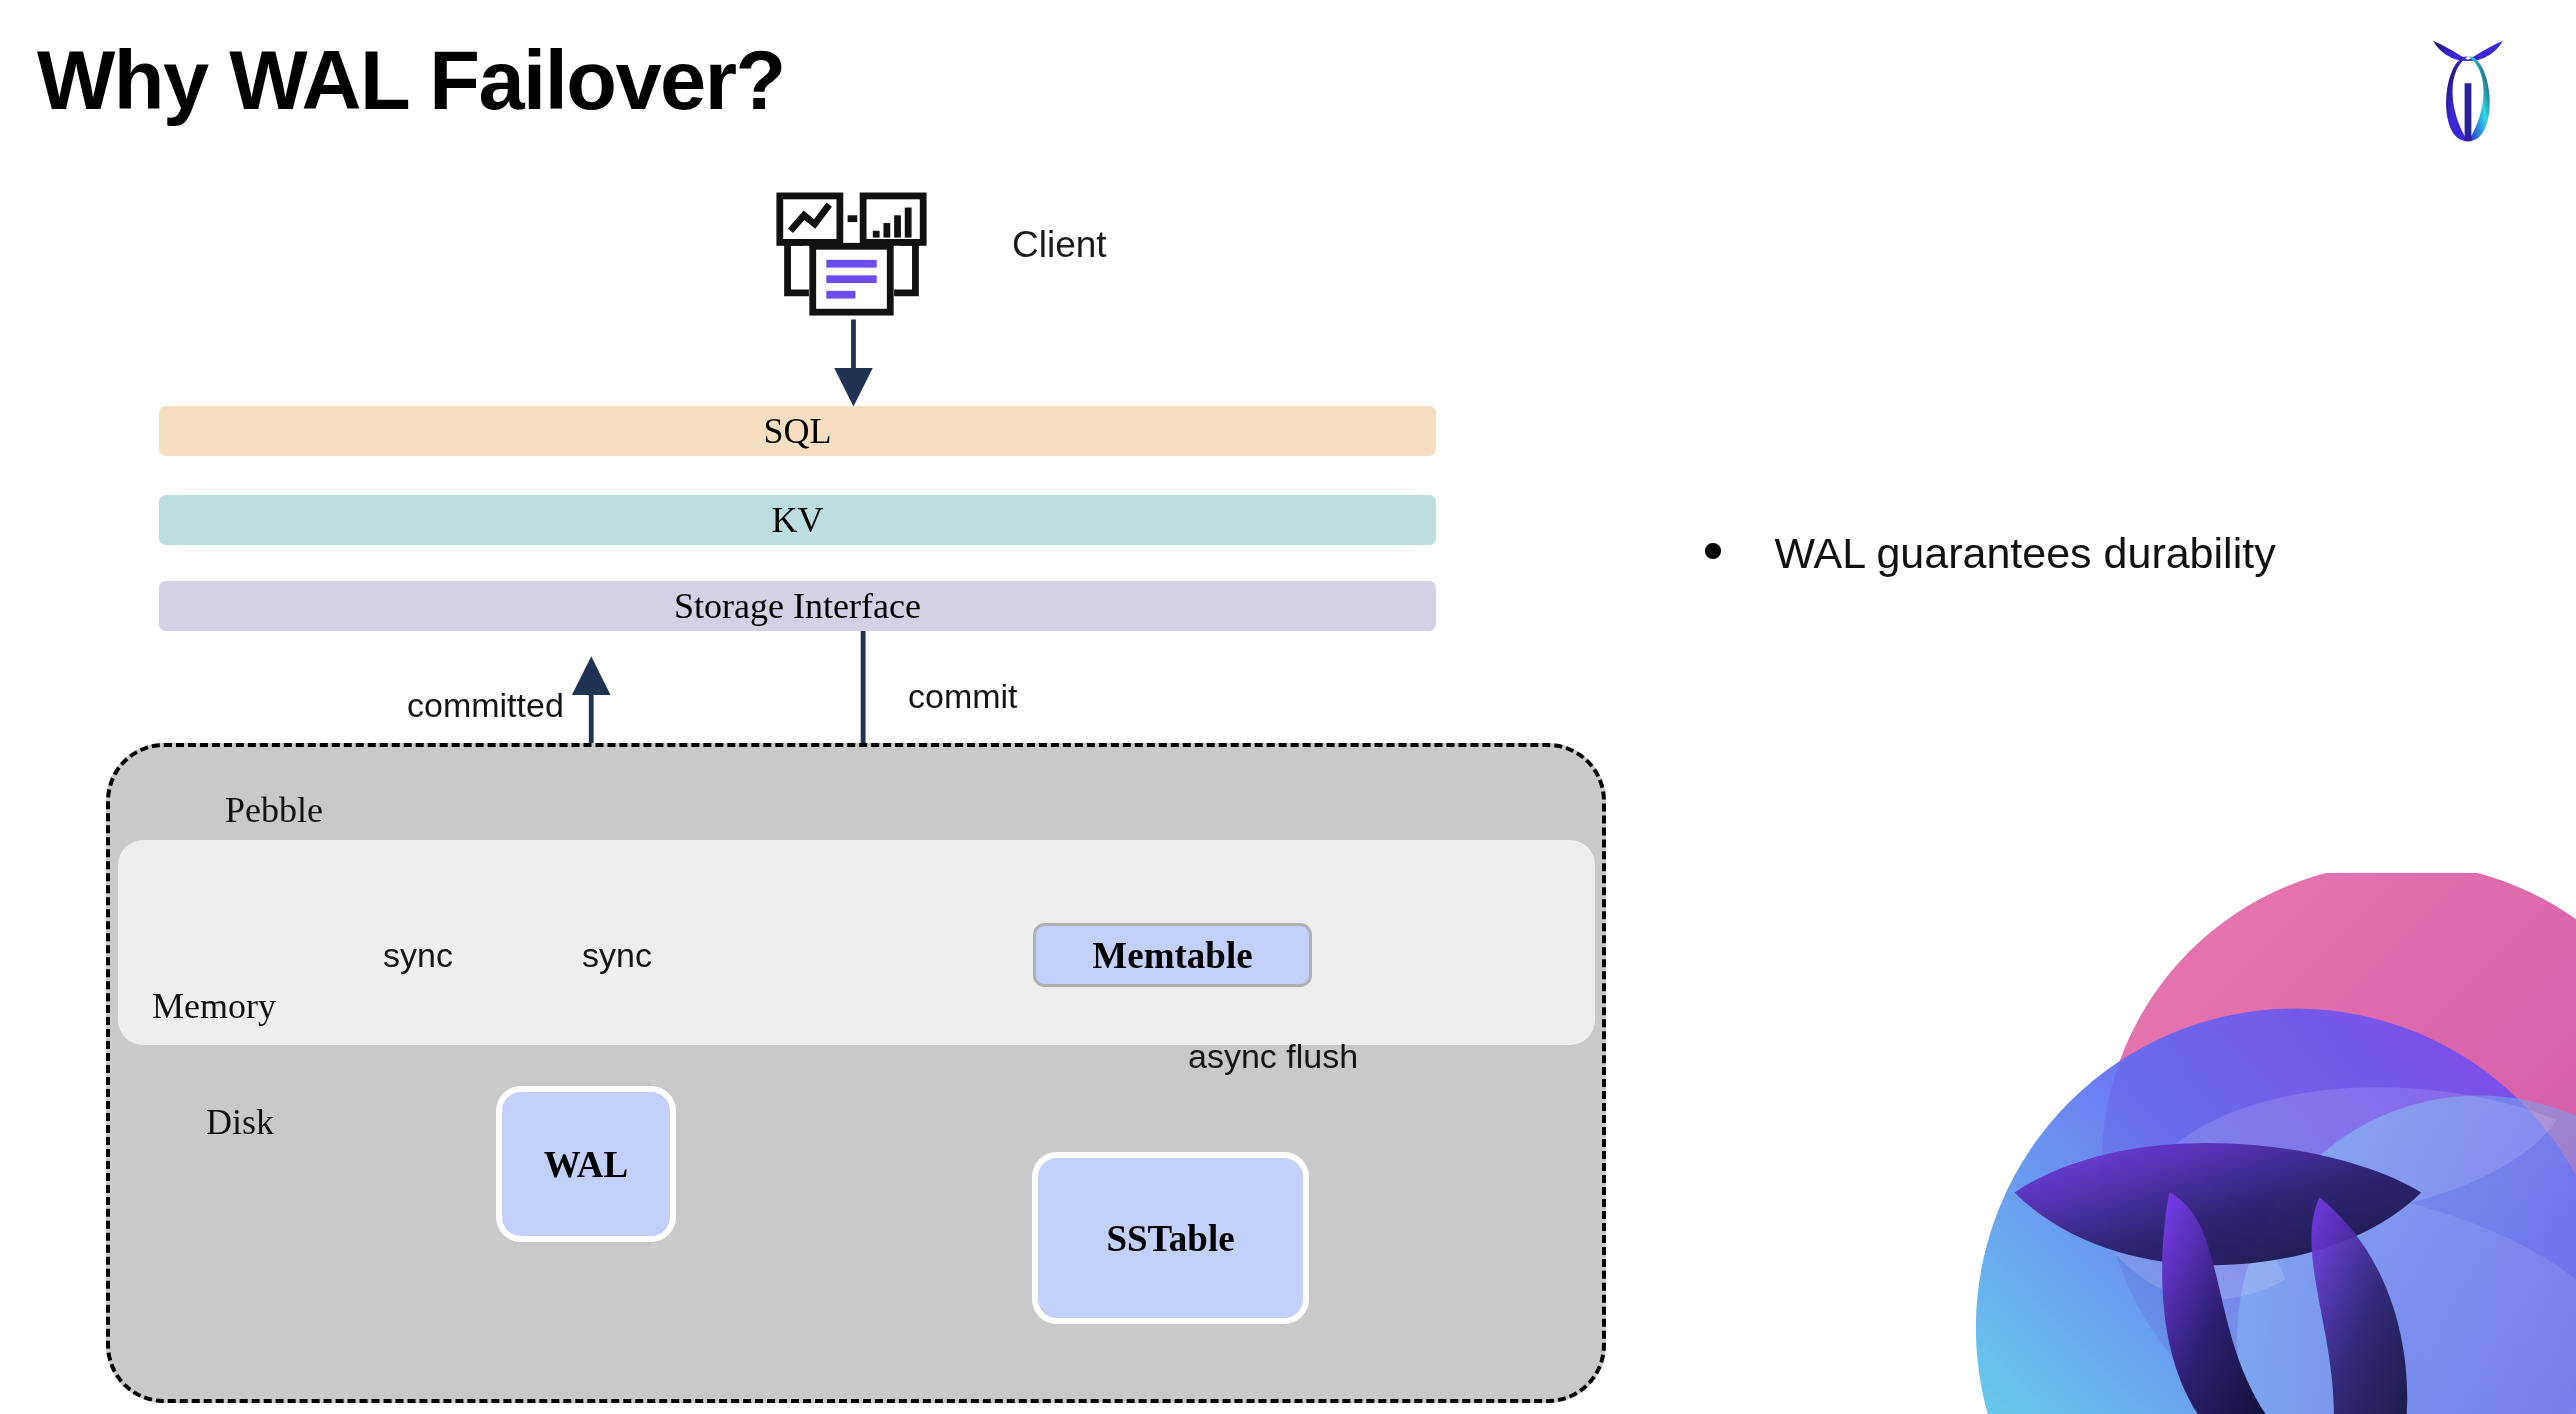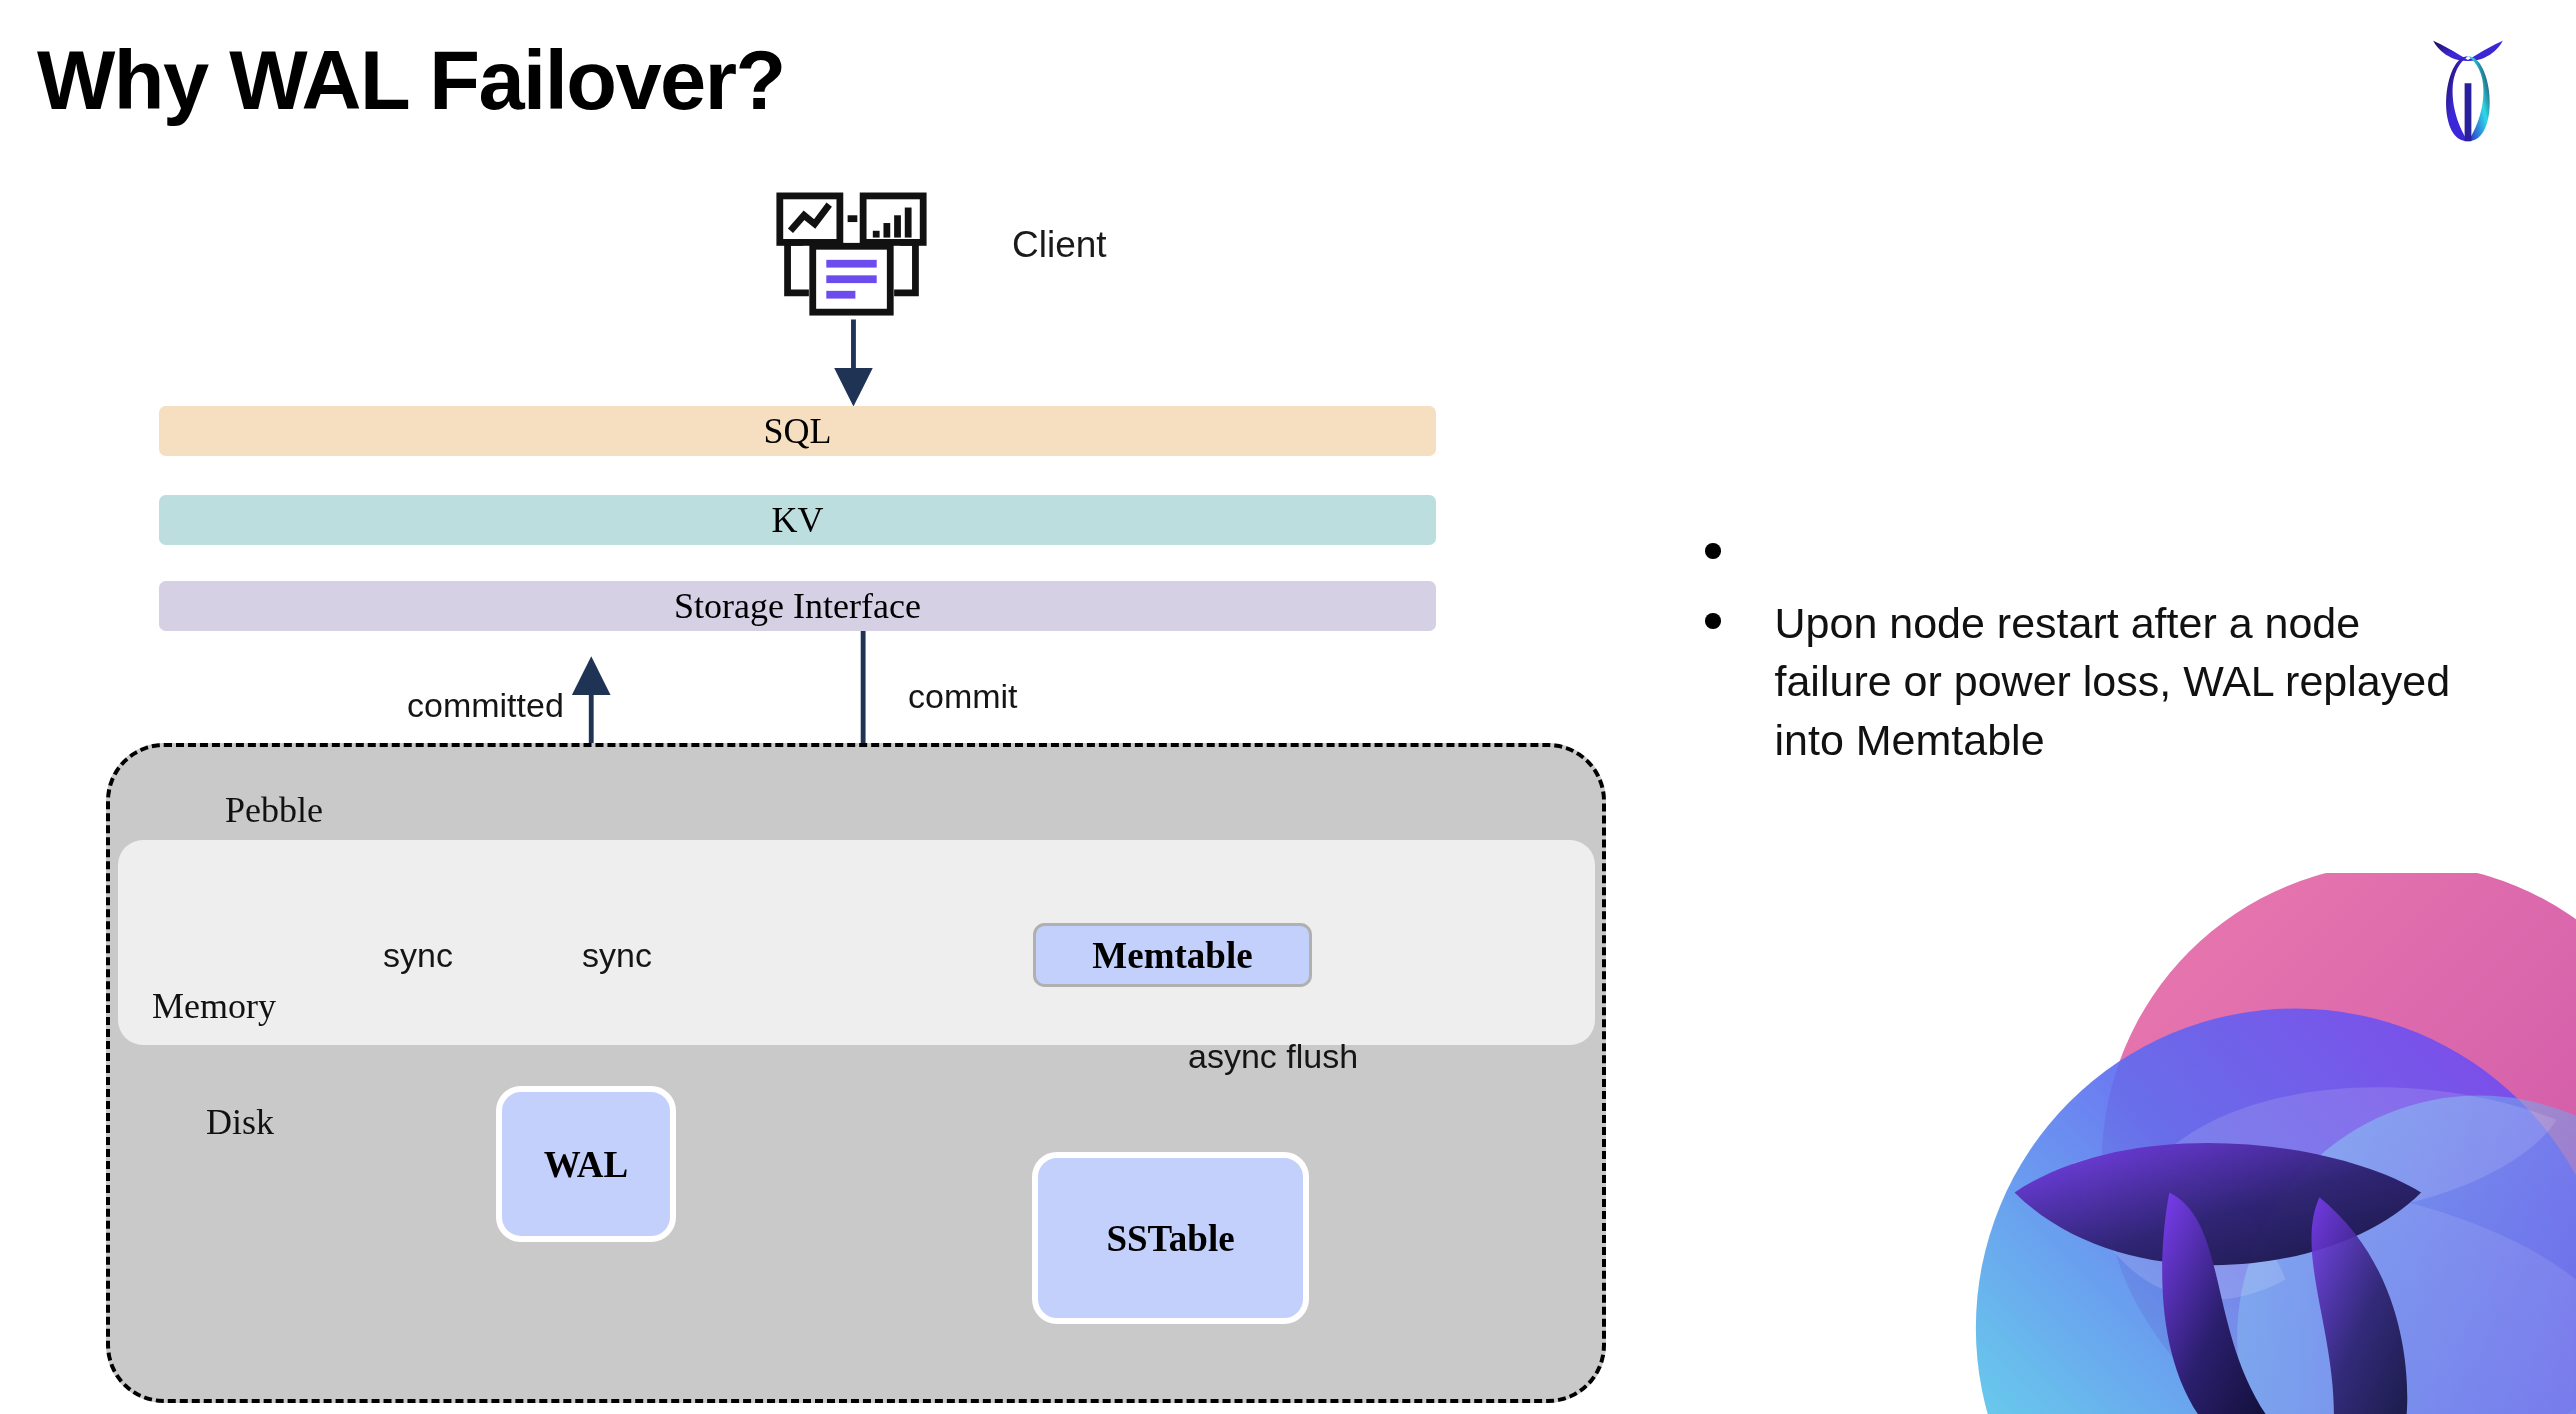--- a/index.html
+++ b/index.html
@@ -339,19 +339,16 @@
 
 <div class="edge-label" id="label-committed">committed</div>
 <div class="edge-label" id="label-commit">commit</div>
 <div class="edge-label" id="label-sync-left">sync</div>
 <div class="edge-label" id="label-sync-right">sync</div>
 <div class="edge-label" id="label-async">async flush</div>
 
 <div id="bullets">
   <div class="bullet-row">
     <span class="bullet-dot"></span>
+    <span class="bullet-text">WAL guarantees durability</span>
   </div>
-  <div class="bullet-row">
-    <span class="bullet-dot"></span>
-    <span class="bullet-text">Upon node restart after a node failure or power loss, WAL replayed into Memtable</span>
-  </div>
 </div>
 
 
 </body></html>

